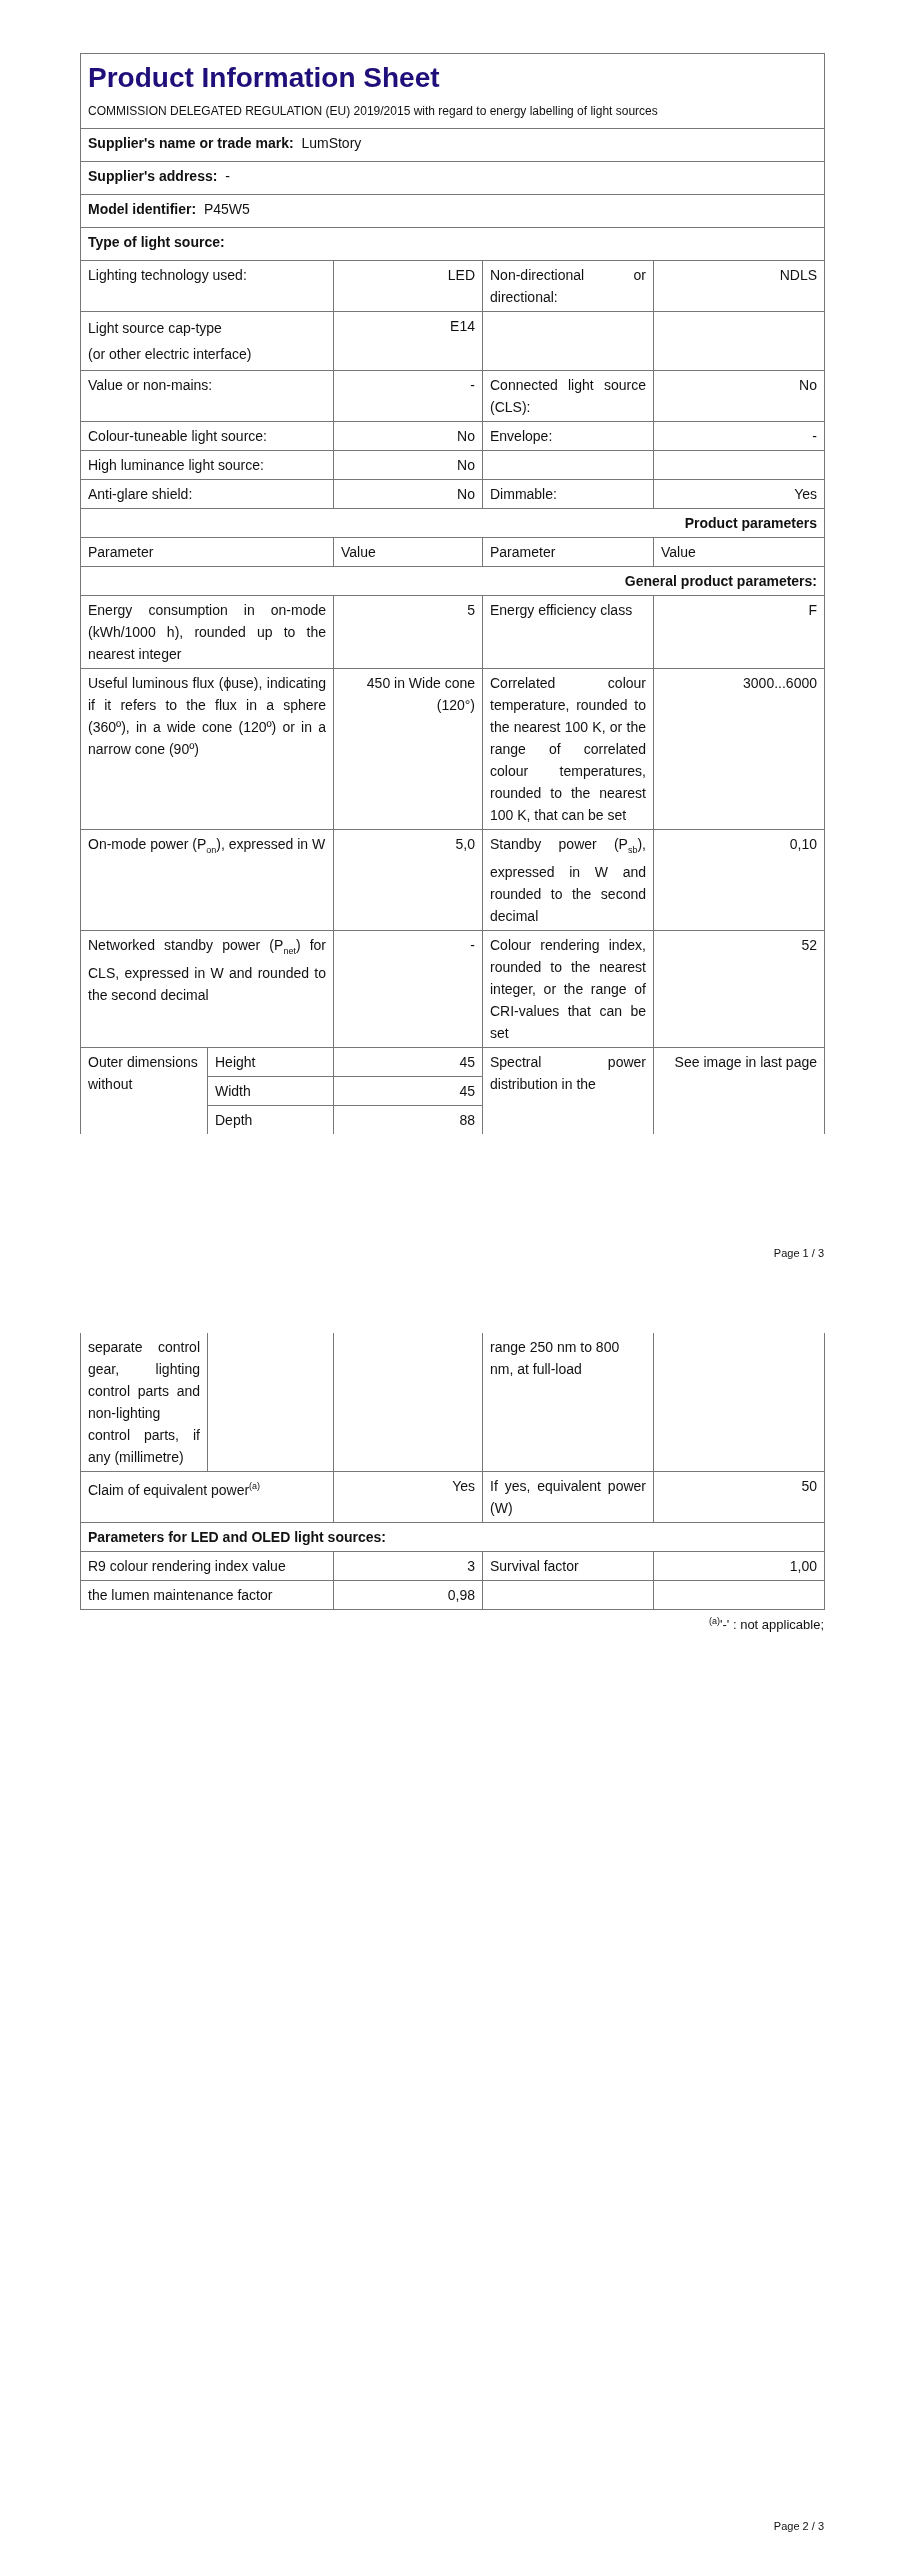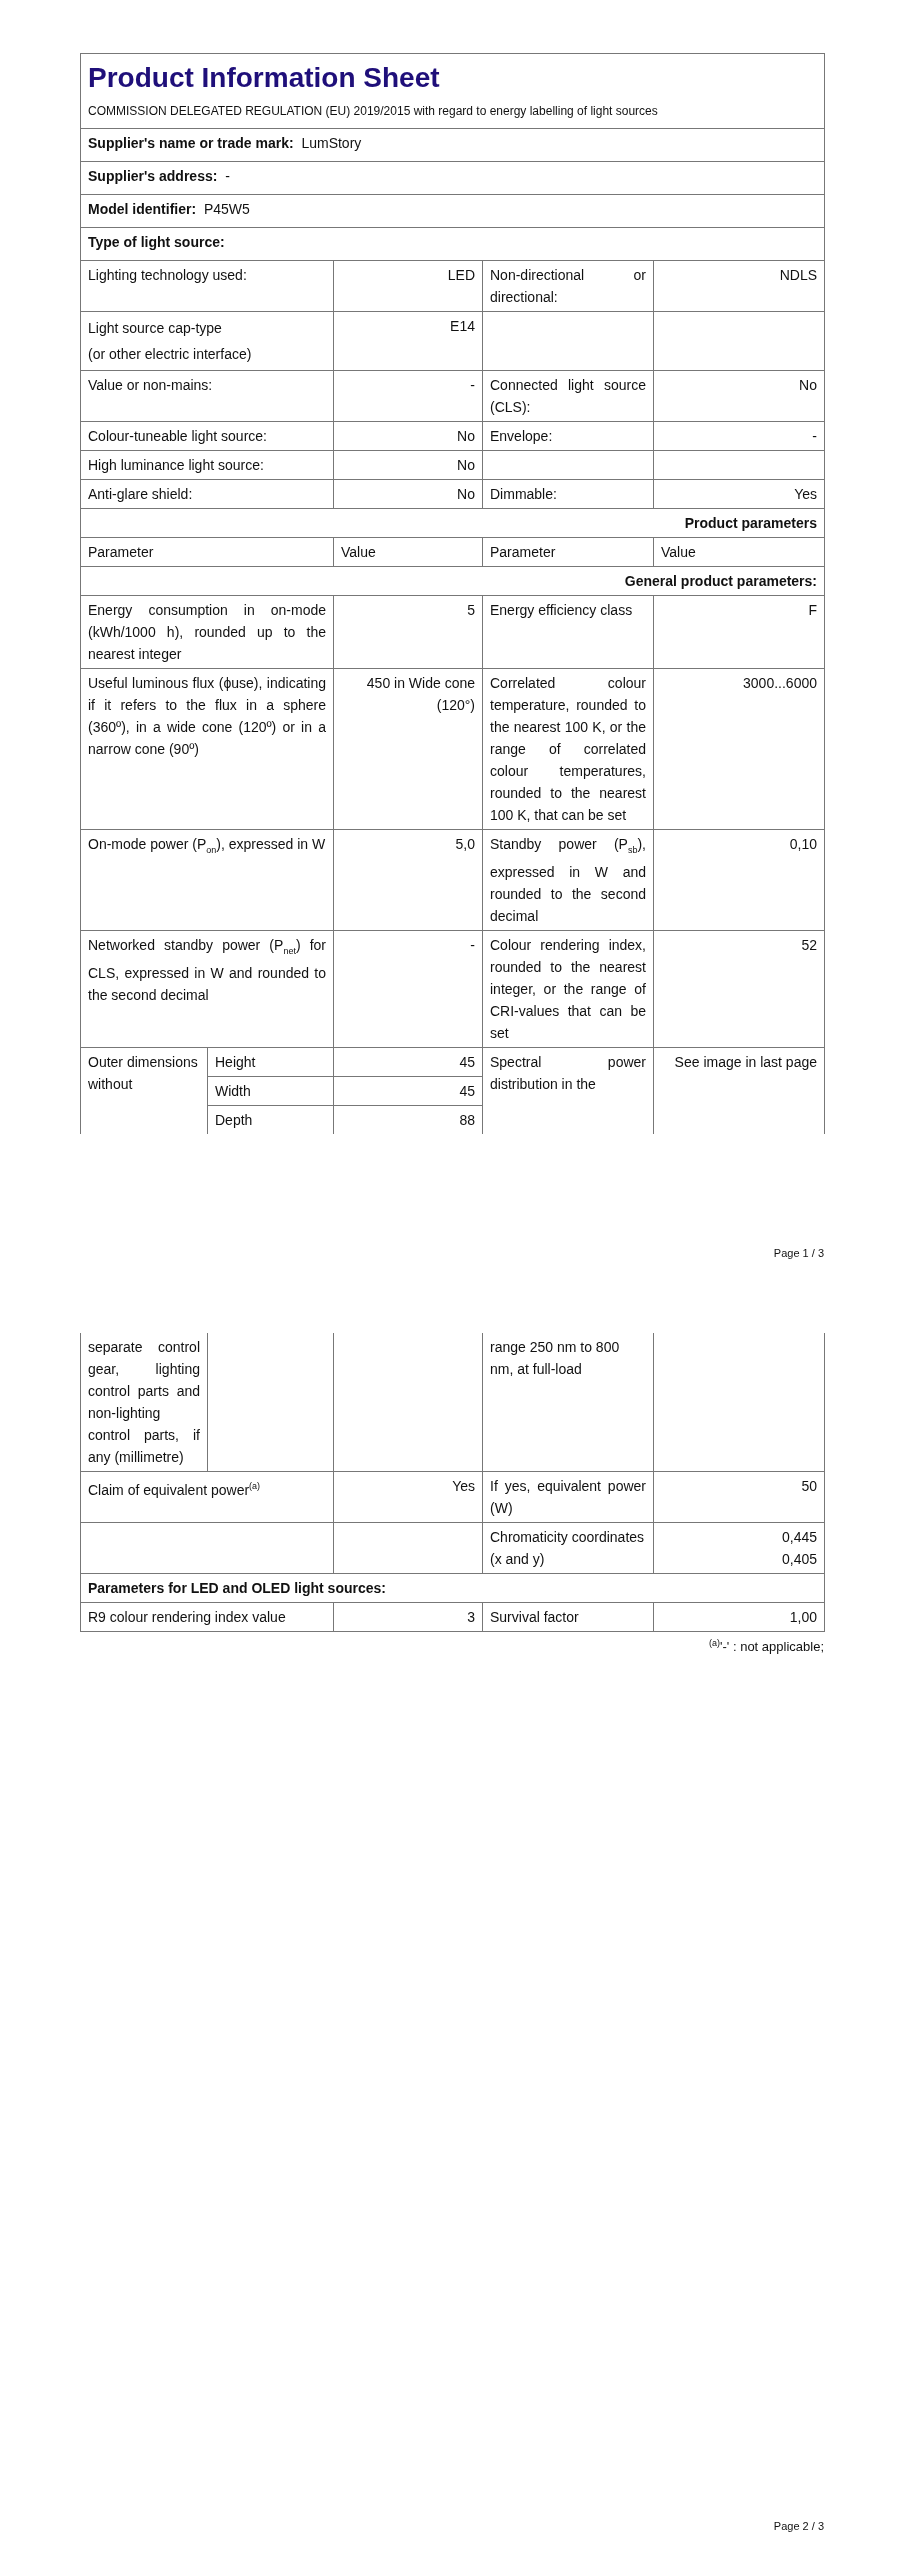--- a/index.html
+++ b/index.html
@@ -176,34 +176,31 @@
       <td style="border-top:none;">range 250 nm to 800 nm, at full-load</td>
       <td style="border-top:none;"></td>
     </tr>
     <tr>
       <td colspan="2"><span>Claim of equivalent power</span><sup>(a)</sup></td>
       <td class="center">Yes</td>
       <td class="just">If yes, equivalent power (W)</td>
       <td class="center">50</td>
     </tr>
     <tr>
-      <td colspan="2"></td>
-      <td></td>
-      <td>Chromaticity coordinates (x and y)</td>
-      <td class="center">
-        <div>0,445</div>
-        <div>0,405</div>
-      </td>
-    </tr>
-    <tr>
       <td colspan="5" class="bold">Parameters for LED and OLED light sources:</td>
     </tr>
     <tr>
       <td colspan="2">R9 colour rendering index value</td>
       <td class="center">3</td>
       <td>Survival factor</td>
       <td class="center">1,00</td>
+    </tr>
+    <tr>
+      <td colspan="2">the lumen maintenance factor</td>
+      <td class="center">0,98</td>
+      <td></td>
+      <td></td>
     </tr>
   </tbody>
     </table>
   <div class="footnote"><sup>(a)</sup><span>'-' : not applicable;</span></div>
 </div>
 <div class="page-footer" style="top:2472px;">Page 2 / 3</div>
 
 </body></html>

